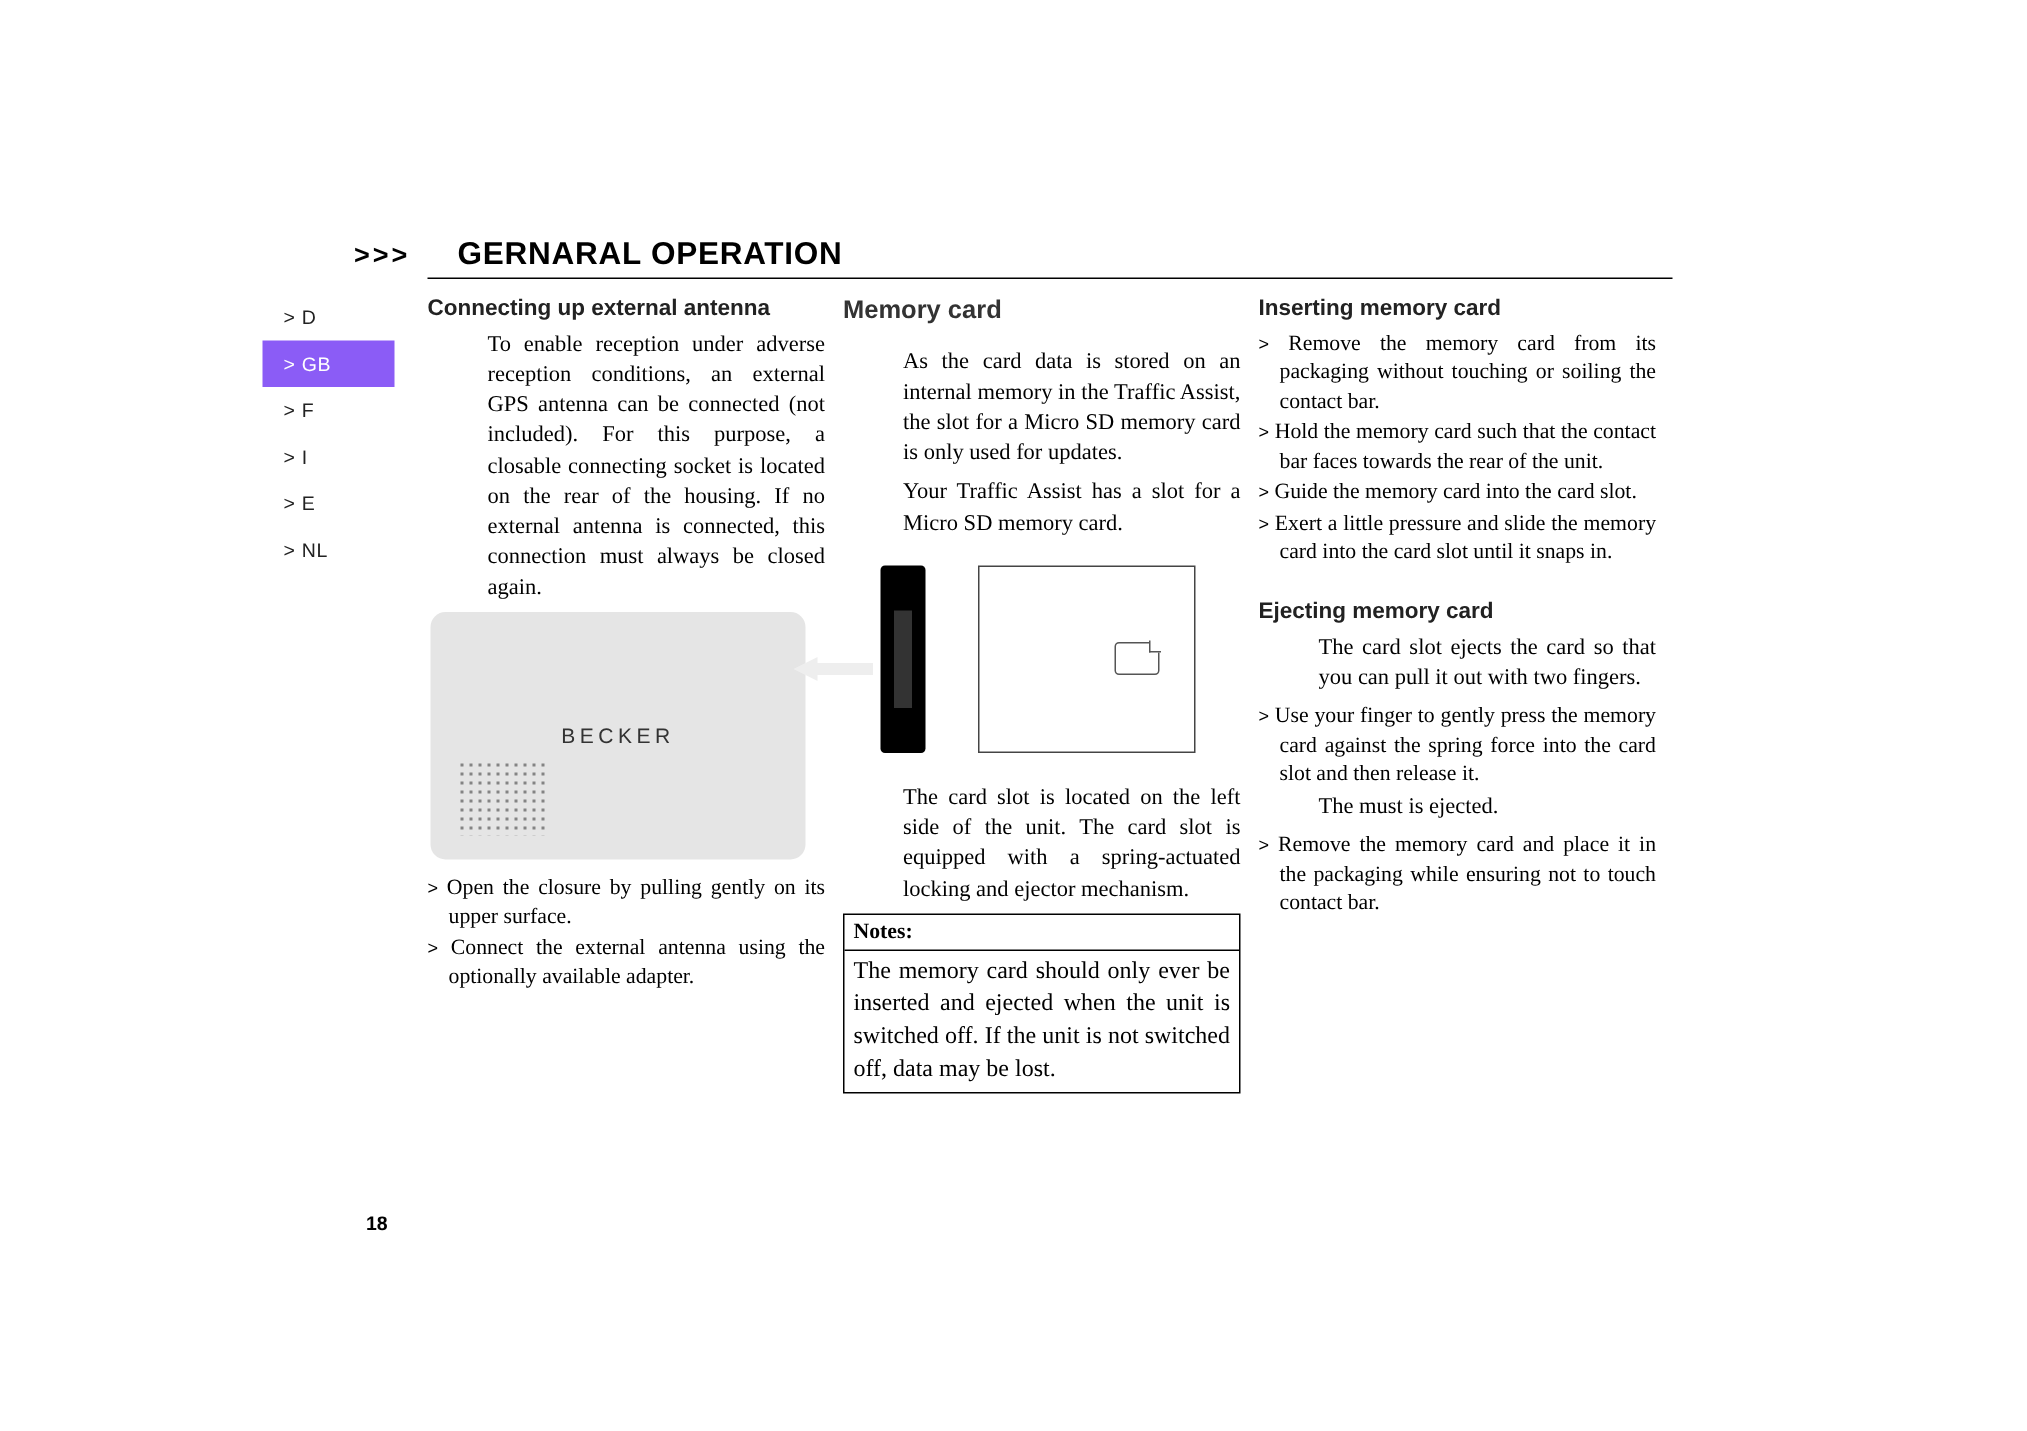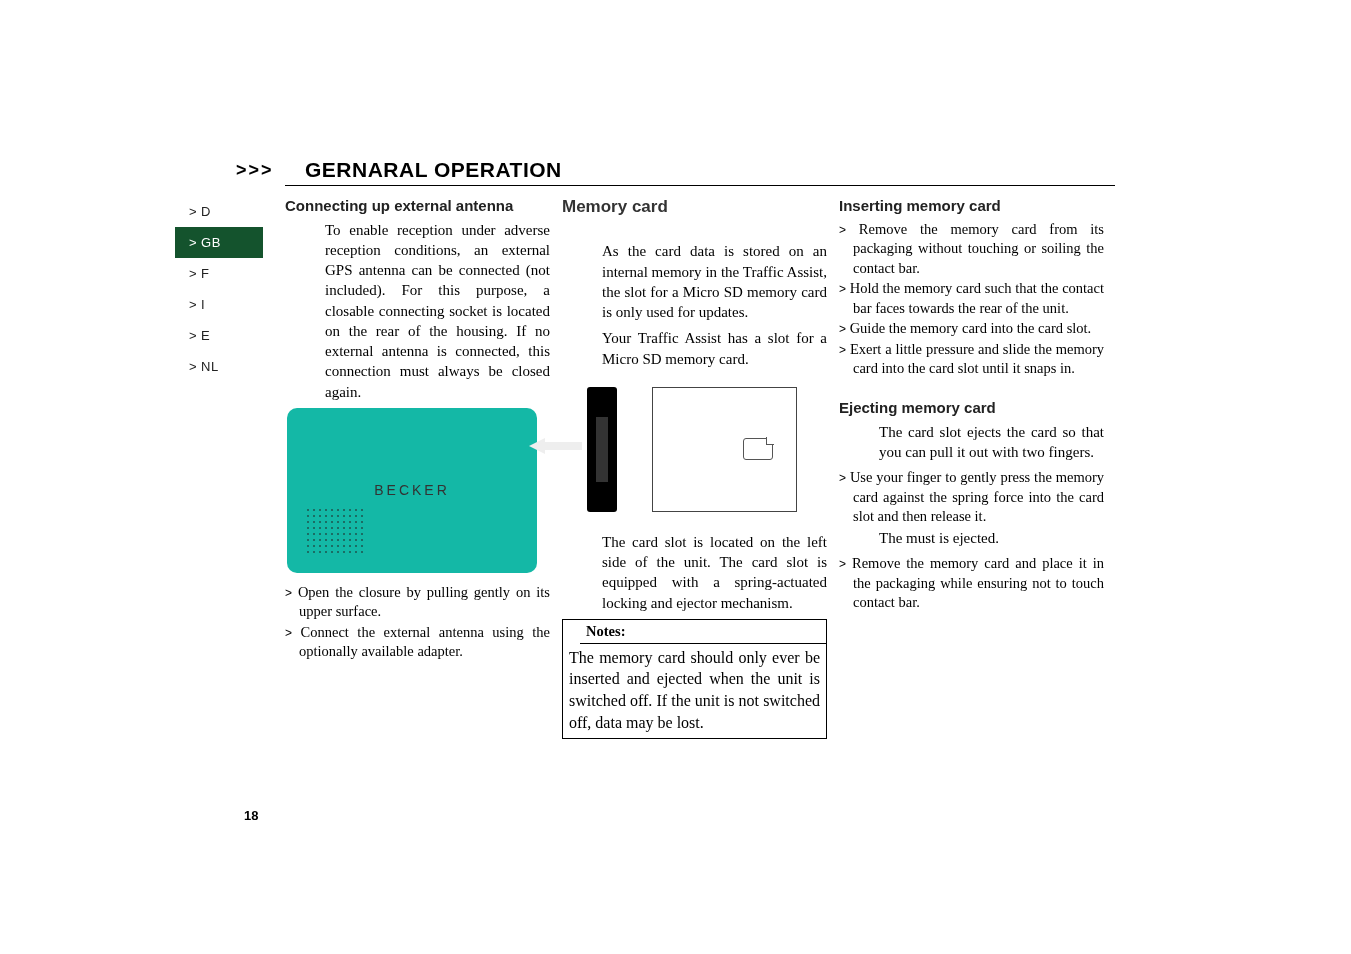--- a/index.html
+++ b/index.html
@@ -48,21 +48,21 @@
     width: 88px;
   }
   .sidebar-item {
     font-family: Arial, sans-serif;
     font-size: 13px;
     padding: 8px 12px 8px 14px;
     letter-spacing: 0.5px;
     color: #222;
   }
   .sidebar-item.active {
-    background: #14532d;
+    background: #8b5cf6;
     color: #fff;
   }
   .sidebar-arrow {
     margin-right: 4px;
   }
   .content {
     position: absolute;
     left: 285px;
     top: 196px;
     width: 830px;
@@ -73,21 +73,21 @@
     width: 265px;
   }
   .col1 { left: 0; }
   .col2 { left: 277px; }
   .col3 { left: 554px; }
   .h2 {
     font-family: Arial, Helvetica, sans-serif;
     font-weight: bold;
     font-size: 17px;
     color: #333;
-    margin-bottom: 24px;
+    margin-bottom: 14px;
     line-height: 1.25;
   }
   .h3 {
     font-family: Arial, Helvetica, sans-serif;
     font-weight: bold;
     font-size: 15px;
     color: #222;
     margin-bottom: 4px;
     line-height: 1.3;
   }
@@ -106,21 +106,21 @@
     text-indent: -14px;
     margin-bottom: 1px;
   }
   .list-arrow {
     font-family: Arial, sans-serif;
     font-size: 12px;
   }
   .device-img {
     width: 250px;
     height: 165px;
-    background: #14b8a6;
+    background: #e5e5e5;
     border-radius: 10px;
     position: relative;
     margin: 6px 0 10px 2px;
   }
   .device-arrow {
     position: absolute;
     right: -8px;
     top: 30px;
     width: 0; height: 0;
     border-top: 8px solid transparent;
@@ -197,21 +197,20 @@
   }
   .notes-box {
     border: 1px solid #000;
     margin-top: 6px;
   }
   .notes-header {
     font-weight: bold;
     font-size: 14.5px;
     padding: 3px 6px;
     border-bottom: 1px solid #000;
-    margin-left: 17px;
   }
   .notes-body {
     font-size: 16px;
     line-height: 1.35;
     text-align: justify;
     padding: 3px 6px 5px 6px;
   }
   .page-number {
     position: absolute;
     left: 244px;

